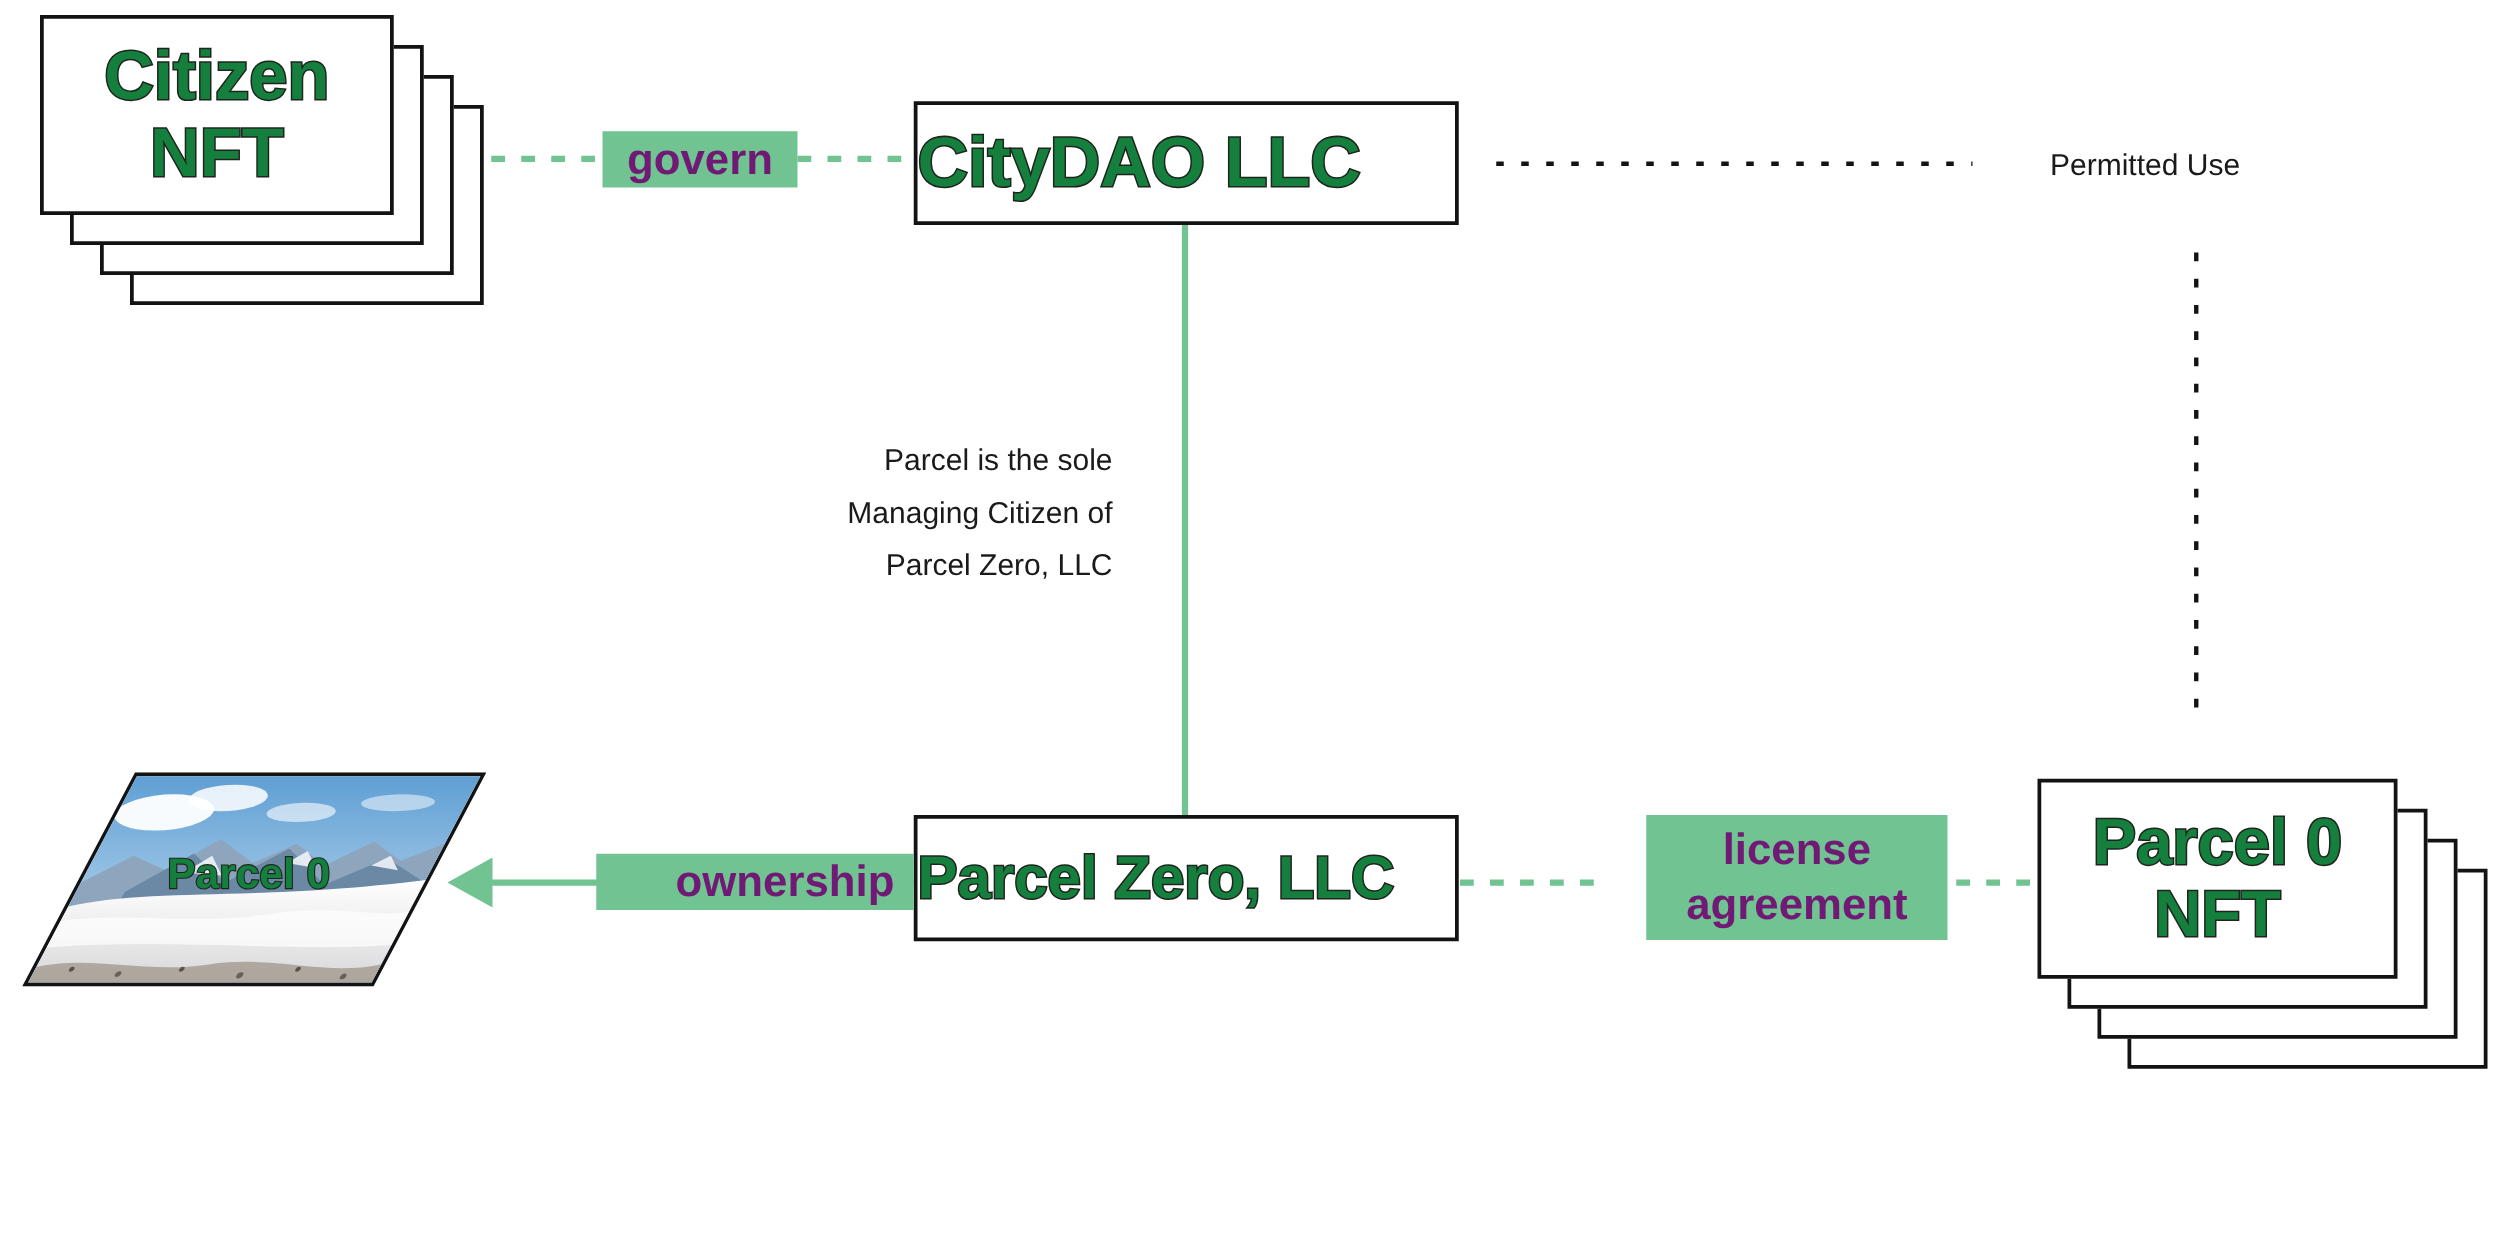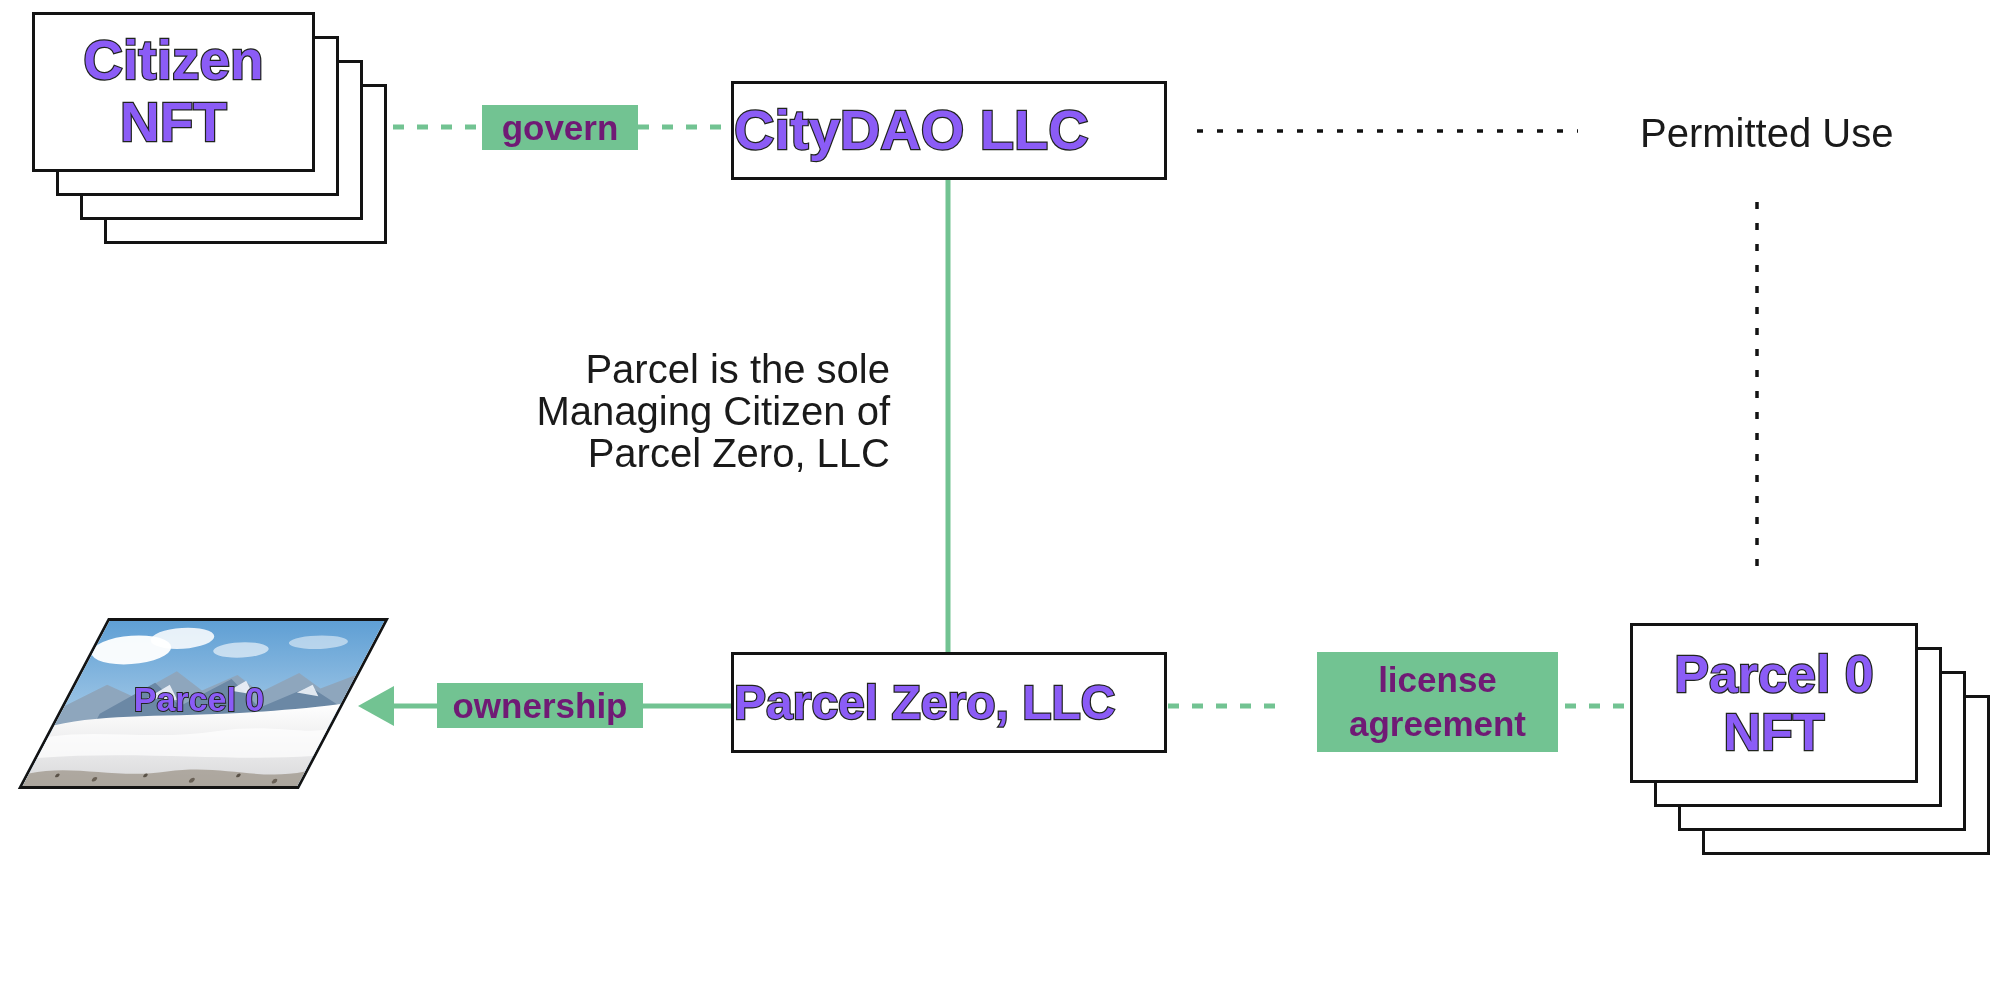--- a/index.html
+++ b/index.html
@@ -16,42 +16,42 @@
     box-sizing:border-box;
   }
   .card.main {
     display:flex; flex-direction:column; align-items:center; justify-content:center;
     z-index:4;
   }
   .z3{z-index:3}.z2{z-index:2}.z1{z-index:1}
 
   
   .green-display {
-    color:#8b5cf6; font-weight:700; line-height:1.12;
+    color:#15803d; font-weight:700; line-height:1.12;
     -webkit-text-stroke:2.4px #20241f; paint-order:stroke fill;
     text-align:center; white-space:nowrap;
   }
   .fs55{font-size:55px;} .fs52{font-size:52px;} .fs56{font-size:56px;} .fs48{font-size:48px;}
   .fs34{font-size:34px; -webkit-text-stroke:1.8px #20241f;}
 
   
   .entity {
     position:absolute; background:#ffffff; border:3px solid #131313;
     box-sizing:border-box; display:flex; align-items:center; 
     z-index:5;
   }
 
   
   .edge-label {
     position:absolute; background:#72c392; color:#701a75; font-weight:700;
     display:flex; flex-direction:column; align-items:center; justify-content:center;
     font-size:35px; line-height:44px; z-index:6; text-align:center;
   }
 
-  .plain-text { position:absolute; color:#1a1a1a; font-size:40px; line-height:42px; z-index:5; }
+  .plain-text { position:absolute; color:#1a1a1a; font-size:24px; line-height:42px; z-index:5; }
   .right { text-align:right; }
 
   
   .photo-wrap { position:absolute; left:108px; top:618px; width:281px; height:171px; z-index:4; }
   .photo-skew {
     position:absolute; left:0; top:0; width:281px; height:171px;
     transform:skewX(-27.8deg); transform-origin:0 0;
     border:3px solid #131313; box-sizing:border-box; overflow:hidden; background:#cfe2f0;
   }
   .photo-skew svg { display:block; width:100%; height:100%; }
@@ -107,21 +107,21 @@
   <div class="plain-text right" style="left:490px; top:348px; width:400px;">
     <div>Parcel is the sole</div>
     <div>Managing Citizen of</div>
     <div>Parcel Zero, LLC</div>
   </div>
 
   <div class="entity" style="left:731px; top:652px; width:436px; height:101px;">
     <span class="green-display fs48">Parcel Zero, LLC</span>
   </div>
 
-  <div class="edge-label" style="left:437px; top:683px; width:206px; height:45px;">
+  <div class="edge-label" style="left:477px; top:683px; width:206px; height:45px;padding-left:48px;">
     <span>ownership</span>
   </div>
 
   <div class="edge-label" style="left:1277px; top:652px; width:241px; height:100px;margin-left:40px;">
     <span>license</span>
     <span>agreement</span>
   </div>
 
   <div class="photo-wrap">
     <div class="photo-skew">

